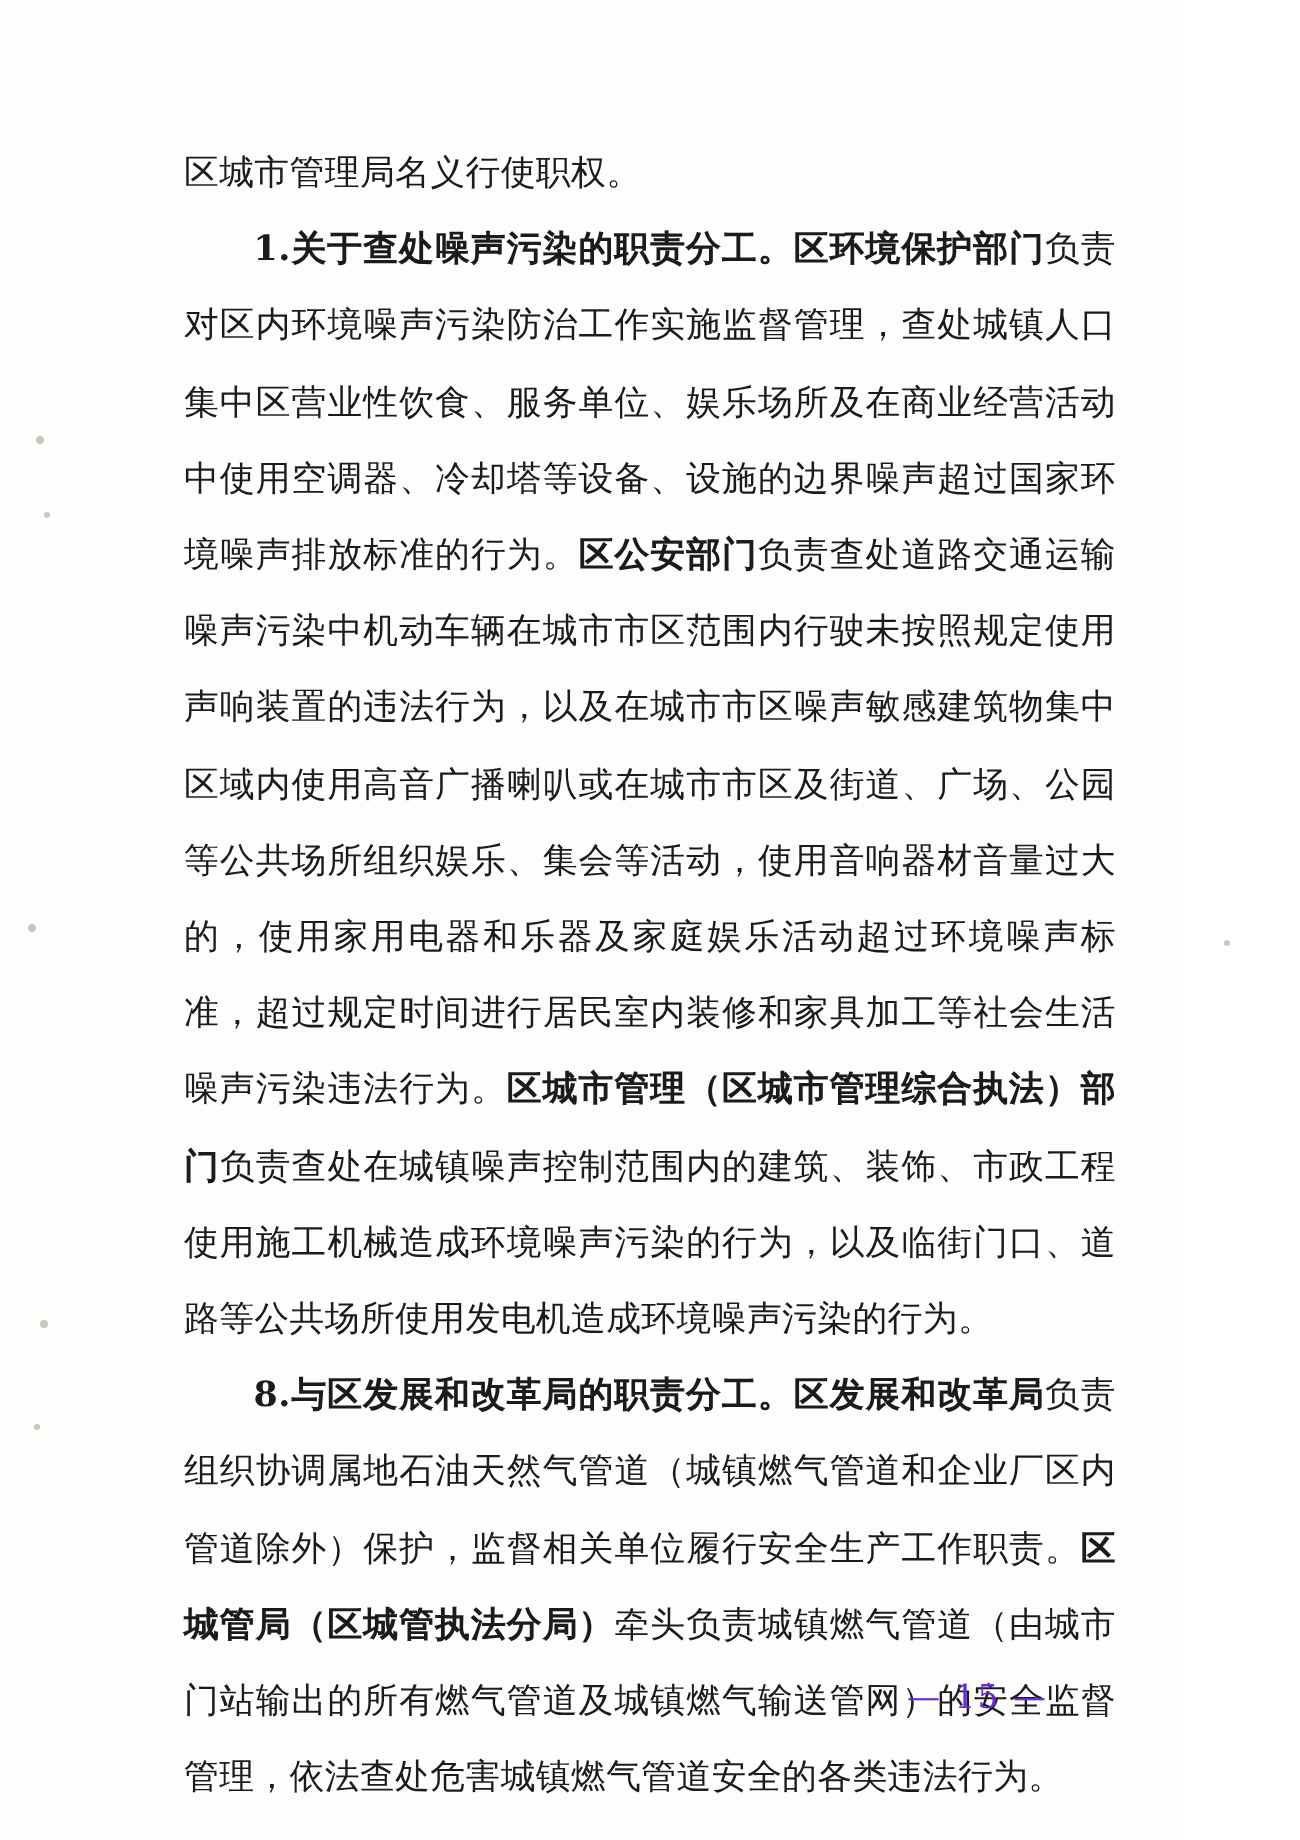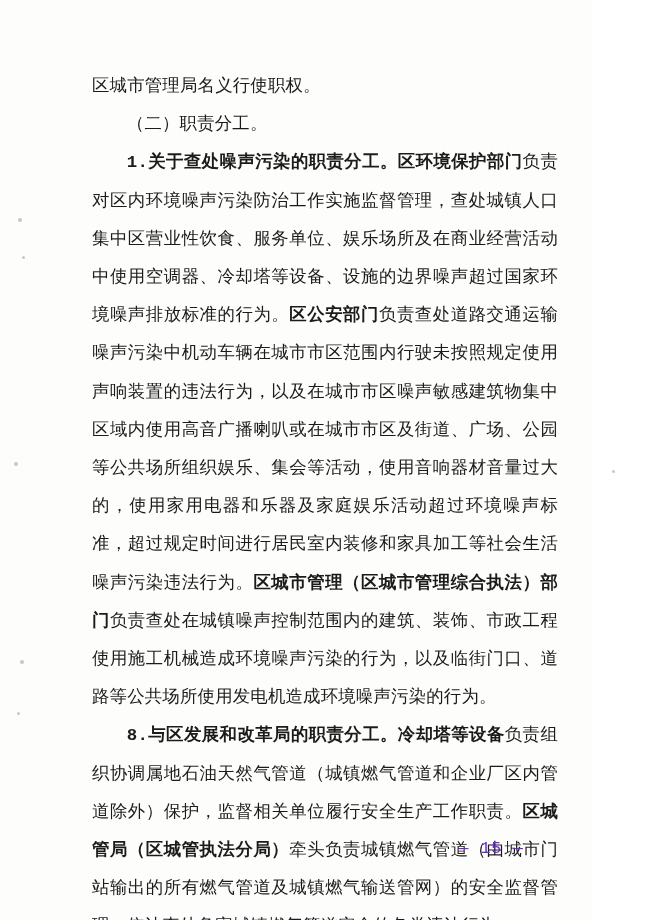--- a/index.html
+++ b/index.html
@@ -11,21 +11,20 @@
     height: 920px;
     background: #ffffff;
     font-family: "DejaVu Serif", "Liberation Serif", serif;
     overflow: hidden;
   }
   .page {
     position: relative;
     width: 592px;
     height: 920px;
     background: #fdfdfb;
-    font-family: Liberation Mono, monospace;
   }
   
   .speck {
     position: absolute;
     background: #b9b4ac;
     border-radius: 50%;
     opacity: .75;
   }
   .s1 { left: 18px;  top: 218px; width: 4px;  height: 4px; }
   .s2 { left: 22px;  top: 256px; width: 3px;  height: 3px; }
@@ -71,19 +70,18 @@
 
   <span class="speck s1"></span>
   <span class="speck s2"></span>
   <span class="speck s3"></span>
   <span class="speck s4"></span>
   <span class="speck s5"></span>
   <span class="speck s6"></span>
 
   <div class="body-text">
       <p class=""><span>区城市管理局名义行使职权。</span></p>
-      <p class="indent"><span>（二）职责分工。</span></p>
       <p class="indent"><span class="b">1.关于查处噪声污染的职责分工。</span><span class="b">区环境保护部门</span><span>负责对区内环境噪声污染防治工作实施监督管理，查处城镇人口集中区营业性饮食、服务单位、娱乐场所及在商业经营活动中使用空调器、冷却塔等设备、设施的边界噪声超过国家环境噪声排放标准的行为。</span><span class="b">区公安部门</span><span>负责查处道路交通运输噪声污染中机动车辆在城市市区范围内行驶未按照规定使用声响装置的违法行为，以及在城市市区噪声敏感建筑物集中区域内使用高音广播喇叭或在城市市区及街道、广场、公园等公共场所组织娱乐、集会等活动，使用音响器材音量过大的，使用家用电器和乐器及家庭娱乐活动超过环境噪声标准，超过规定时间进行居民室内装修和家具加工等社会生活噪声污染违法行为。</span><span class="b">区城市管理（区城市管理综合执法）部门</span><span>负责查处在城镇噪声控制范围内的建筑、装饰、市政工程使用施工机械造成环境噪声污染的行为，以及临街门口、道路等公共场所使用发电机造成环境噪声污染的行为。</span></p>
-      <p class="indent"><span class="b">8.与区发展和改革局的职责分工。</span><span class="b">冷却塔等设备</span><span>负责组织协调属地石油天然气管道（城镇燃气管道和企业厂区内管道除外）保护，监督相关单位履行安全生产工作职责。</span><span class="b">区城管局（区城管执法分局）</span><span>牵头负责城镇燃气管道（由城市门站输出的所有燃气管道及城镇燃气输送管网）的安全监督管理，依法查处危害城镇燃气管道安全的各类违法行为。</span></p>
+      <p class="indent"><span class="b">8.与区发展和改革局的职责分工。</span><span class="b">区发展和改革局</span><span>负责组织协调属地石油天然气管道（城镇燃气管道和企业厂区内管道除外）保护，监督相关单位履行安全生产工作职责。</span><span class="b">区城管局（区城管执法分局）</span><span>牵头负责城镇燃气管道（由城市门站输出的所有燃气管道及城镇燃气输送管网）的安全监督管理，依法查处危害城镇燃气管道安全的各类违法行为。</span></p>
     </div>
 
   <div class="page-number">— 15 —</div>
 </div>
 
 </body></html>

